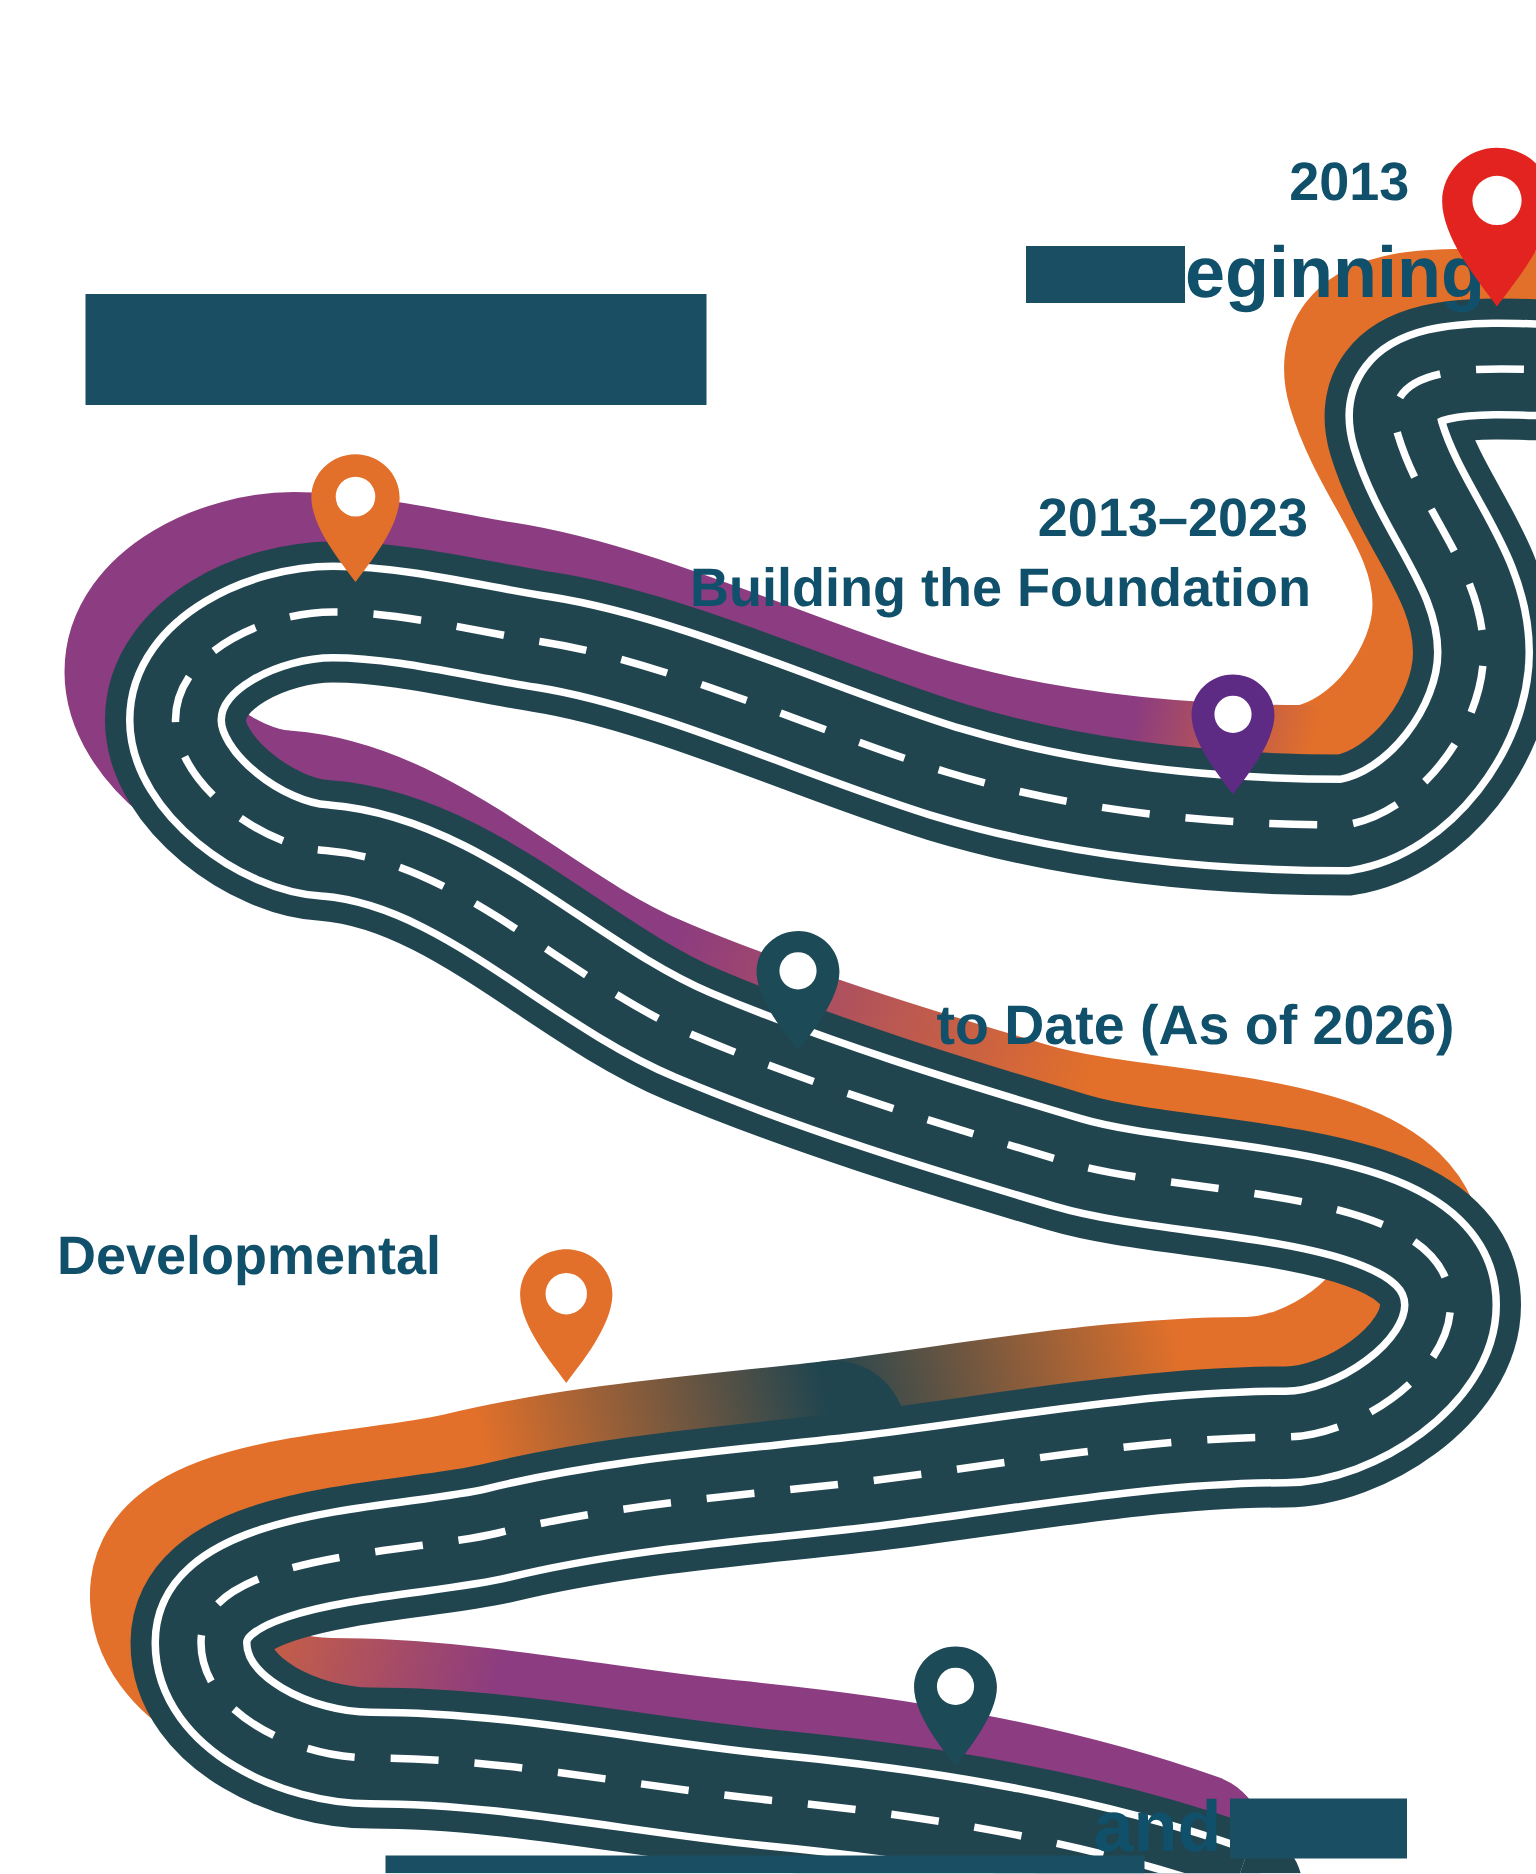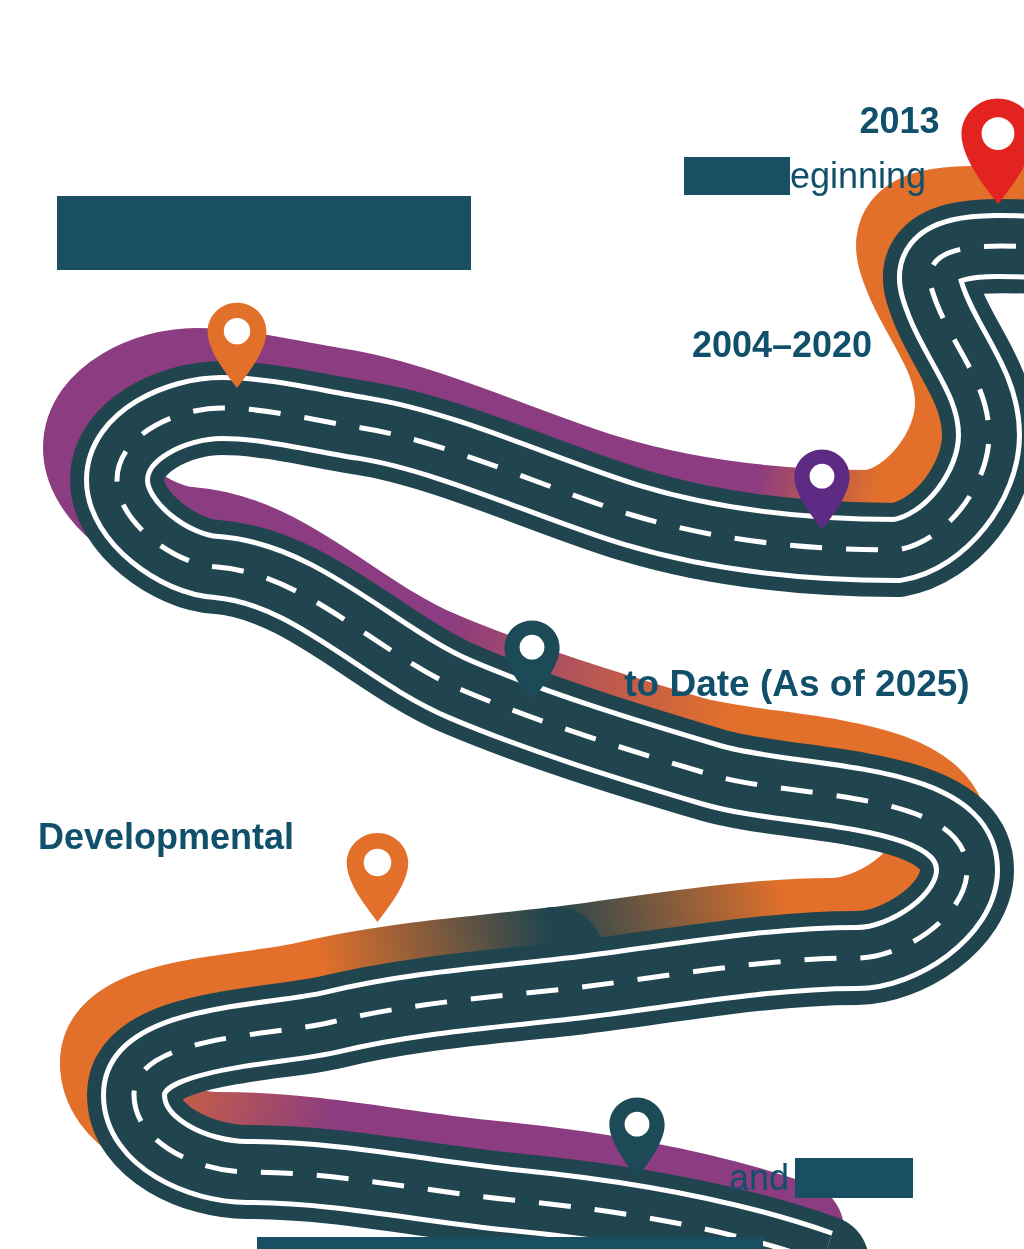--- a/index.html
+++ b/index.html
@@ -18,21 +18,21 @@
   .st-p{stop-color:var(--ribbon-purple);}
   .st-d{stop-color:var(--road);}
   .label{
     position:absolute;font-weight:bold;color:var(--text);
     font-size:36px;line-height:1.08;white-space:nowrap;
   }
   .center{text-align:center;}
   .block{position:absolute;background:var(--block);}
   .row{position:absolute;display:flex;align-items:center;}
   .row .blk{background:var(--block);display:inline-block;}
-  .row .label-inline{font-weight:normal;color:var(--text);font-size:36px;white-space:nowrap;}
+  .row .label-inline{font-weight:bold;color:var(--text);font-size:48px;white-space:nowrap;}
   .pin{position:absolute;display:block;}
 </style>
 </head>
 <body>
 
 <div id="canvas">
 
   <svg class="roadsvg" width="1024" height="1249" viewBox="0 0 1024 1249">
     <defs>
       <linearGradient id="g2" gradientUnits="userSpaceOnUse" x1="865" y1="550" x2="330" y2="430">
@@ -80,27 +80,28 @@
   </svg>
 
   <div class="block" style="left:25px;top:196px;width:414px;height:74px;"></div>
 
   <div class="label center" style="left:775px;top:102px;width:185px;">2013</div>
   <div class="row" style="left:652px;top:155px;">
     <span class="blk" style="width:106px;height:38px;"></span>
     <span class="label-inline">eginning</span>
   </div>
 
-  <div class="label center" style="left:635px;top:326px;width:230px;">2004–2020</div>
+  <div class="label center" style="left:635px;top:326px;width:230px;">2013–2023</div>
+  <div class="label center" style="left:380px;top:373px;width:510px;">Building the Foundation</div>
 
-  <div class="label center" style="left:550px;top:664px;width:430px;font-size:37px;">to Date (As of 2025)</div>
+  <div class="label center" style="left:550px;top:664px;width:430px;font-size:37px;">to Date (As of 2026)</div>
 
   <div class="label" style="left:6px;top:818px;">Developmental</div>
 
-  <div class="row" style="left:697px;top:1157px;align-items:center;">
+  <div class="row" style="left:697px;top:1191px;align-items:center;">
     <span class="label-inline">and</span>
     <span class="blk" style="width:118px;height:40px;margin-left:6px;"></span>
   </div>
 
   <div class="block" style="left:225px;top:1237px;width:506px;height:12px;"></div>
 
   <svg class="pin" style="left:925px;top:95px;width:82px;" viewBox="0 0 24 33">
     <path d="M12 1C6.1 1 1.3 5.7 1.3 11.5c0 3.6 2 7.9 4.2 11.4 2.3 3.7 4.9 6.9 6.5 9.1 1.6-2.2 4.2-5.4 6.5-9.1 2.2-3.5 4.2-7.8 4.2-11.4C22.7 5.7 17.9 1 12 1z" fill="#e2231f"></path>
     <circle cx="12" cy="11.3" r="4.8" fill="#fff"></circle>
   </svg>

